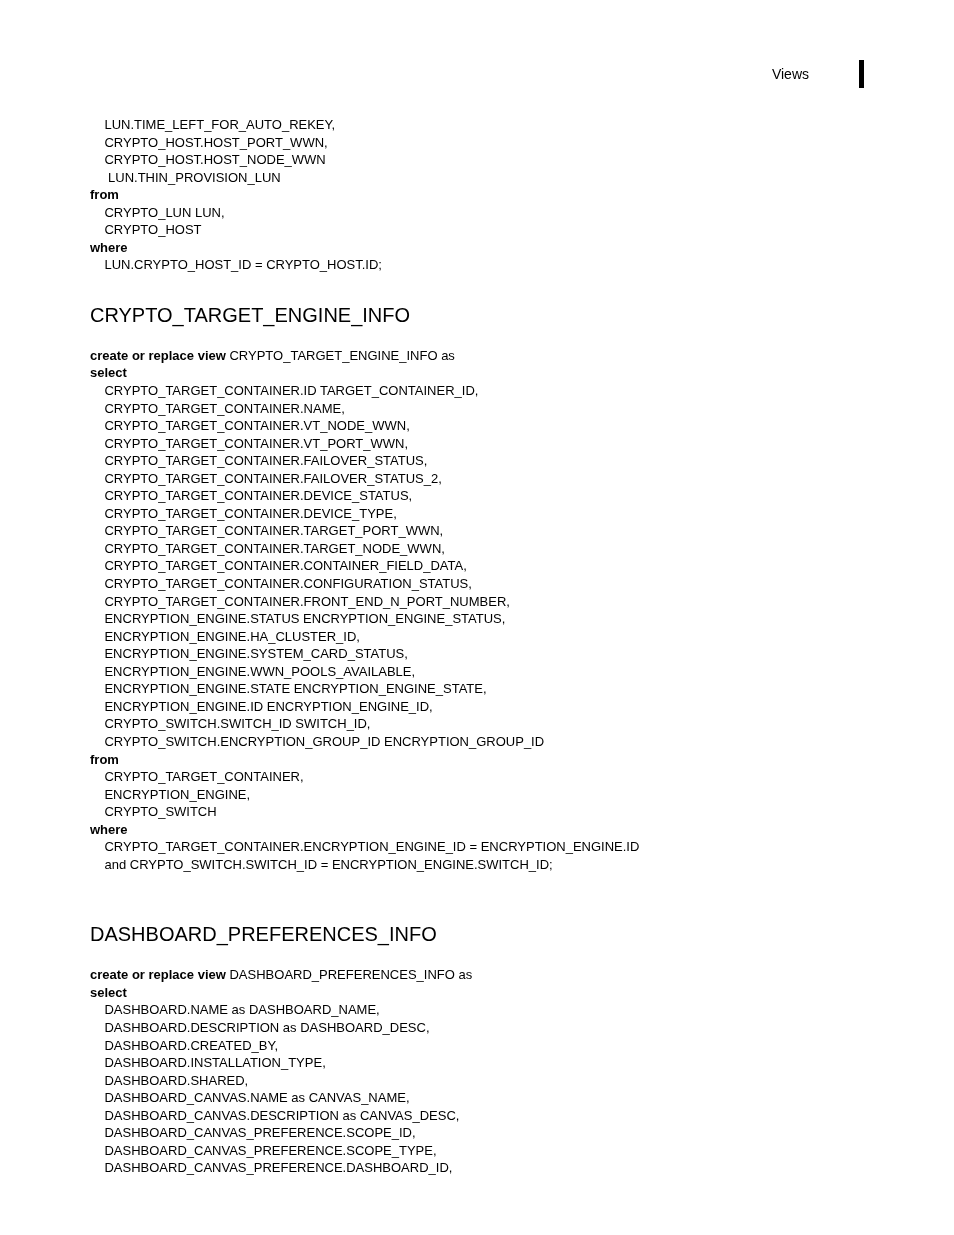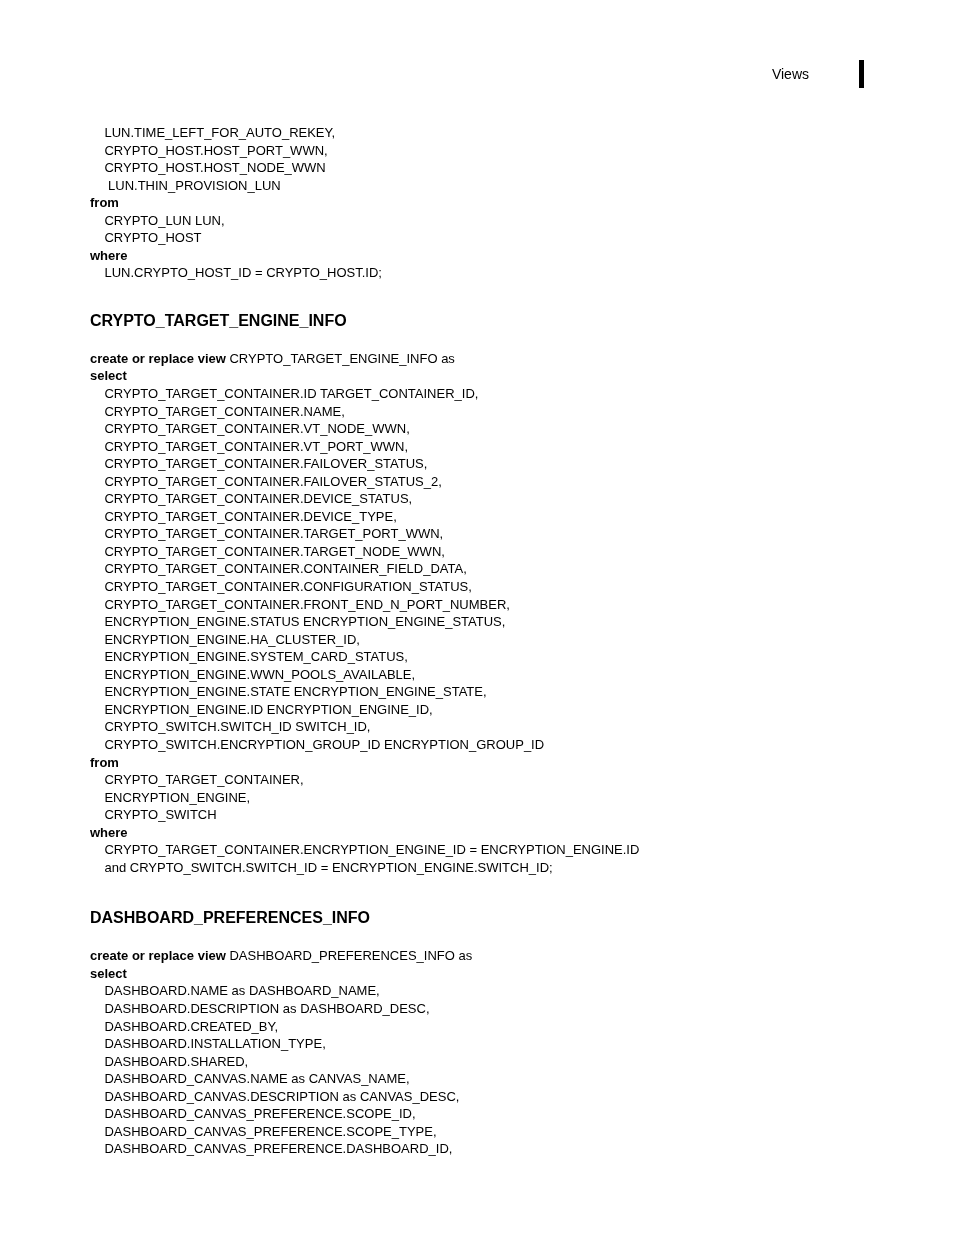--- a/index.html
+++ b/index.html
@@ -8,21 +8,21 @@
     font-family: Arial, Helvetica, sans-serif;
     background: #fff;
     color: #000;
     width: 954px;
     box-sizing: border-box;
   }
   .header {
     display: flex;
     justify-content: flex-end;
     align-items: center;
-    margin-bottom: 36px;
+    margin-bottom: 28px;
     font-size: 14px;
   }
   .header .label {
     margin-right: 50px;
   }
   .header .bar {
     width: 5px;
     height: 28px;
     background: #000;
   }
@@ -31,22 +31,22 @@
     font-size: 13px;
     line-height: 1.35;
     white-space: pre;
     margin: 0 0 30px 0;
   }
   pre.code .kw {
     font-weight: bold;
   }
   h2.section {
     font-family: Arial, Helvetica, sans-serif;
-    font-size: 16px;
-    font-weight: bold;
+    font-size: 20px;
+    font-weight: normal;
     margin: 30px 0 20px 0;
   }
 </style>
 </head>
 <body>
 
 <div class="header">
   <span class="label">Views</span>
   <span class="bar"></span>
 </div>
@@ -88,21 +88,21 @@
     CRYPTO_SWITCH.ENCRYPTION_GROUP_ID ENCRYPTION_GROUP_ID
 <span class="kw">from</span>
     CRYPTO_TARGET_CONTAINER,
     ENCRYPTION_ENGINE,
     CRYPTO_SWITCH
 <span class="kw">where</span>
     CRYPTO_TARGET_CONTAINER.ENCRYPTION_ENGINE_ID = ENCRYPTION_ENGINE.ID
     and CRYPTO_SWITCH.SWITCH_ID = ENCRYPTION_ENGINE.SWITCH_ID;
 </pre>
 
-<h2 class="section" style="margin-top:33px;">DASHBOARD_PREFERENCES_INFO</h2>
+<h2 class="section" style="margin-top:50px;">DASHBOARD_PREFERENCES_INFO</h2>
 <pre class="code" id="b3"><span class="kw">create or replace view </span>DASHBOARD_PREFERENCES_INFO as
 <span class="kw">select</span>
     DASHBOARD.NAME as DASHBOARD_NAME,
     DASHBOARD.DESCRIPTION as DASHBOARD_DESC,
     DASHBOARD.CREATED_BY,
     DASHBOARD.INSTALLATION_TYPE,
     DASHBOARD.SHARED,
     DASHBOARD_CANVAS.NAME as CANVAS_NAME,
     DASHBOARD_CANVAS.DESCRIPTION as CANVAS_DESC,
     DASHBOARD_CANVAS_PREFERENCE.SCOPE_ID,

